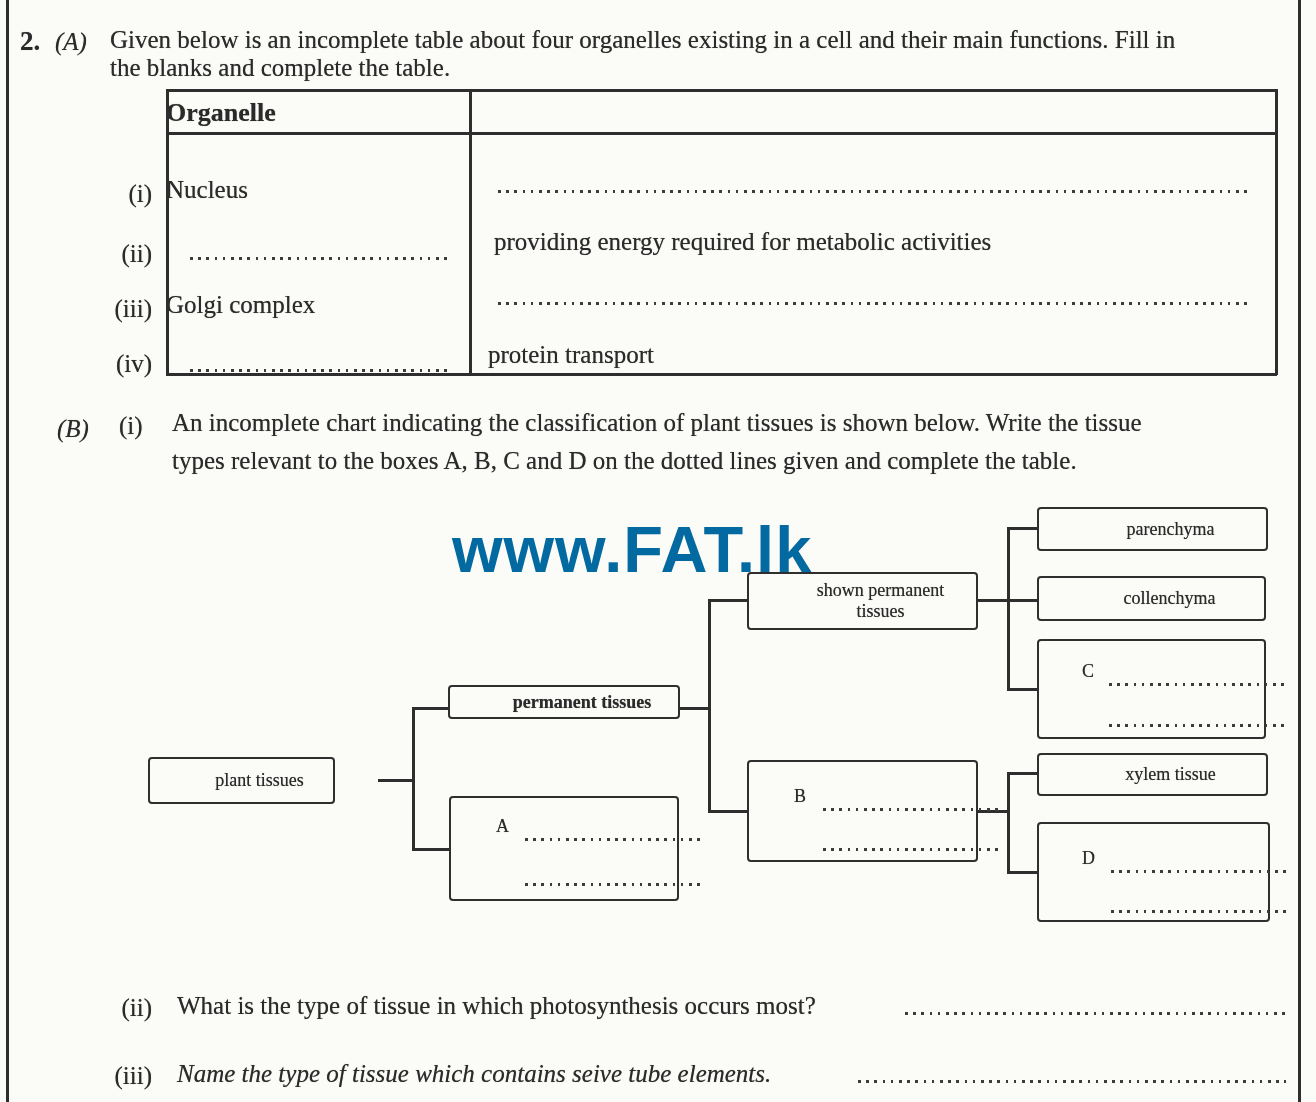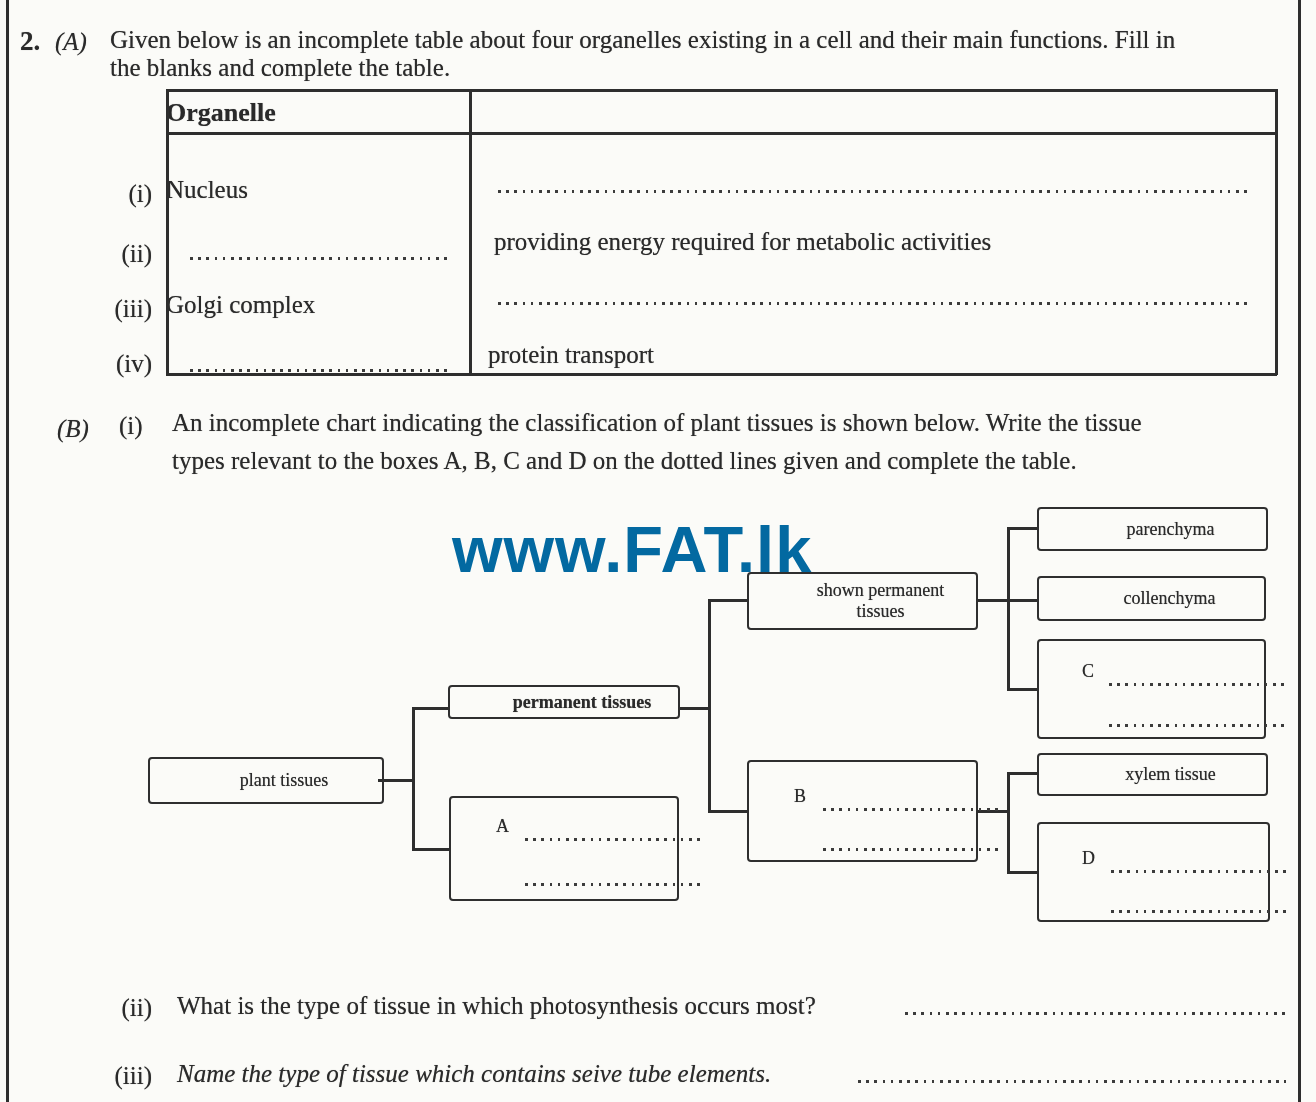--- a/index.html
+++ b/index.html
@@ -100,21 +100,21 @@
   <div class="abs line" style="left:708px;top:810px;width:41px;height:2.5px;"></div>
   <div class="abs line" style="left:977px;top:599px;width:60px;height:2.5px;"></div>
   <div class="abs line" style="left:1007px;top:527px;width:2.5px;height:164px;"></div>
   <div class="abs line" style="left:1007px;top:527px;width:32px;height:2.5px;"></div>
   <div class="abs line" style="left:1007px;top:688px;width:32px;height:2.5px;"></div>
   <div class="abs line" style="left:976px;top:810px;width:33px;height:2.5px;"></div>
   <div class="abs line" style="left:1007px;top:772px;width:2.5px;height:101px;"></div>
   <div class="abs line" style="left:1007px;top:772px;width:32px;height:2.5px;"></div>
   <div class="abs line" style="left:1007px;top:871px;width:32px;height:2.5px;"></div>
 
-  <div class="node" style="left:148px;top:757px;width:236px;height:47px;">
+  <div class="node" style="left:148px;top:757px;width:187px;height:47px;">
     <span>plant tissues</span>
   </div>
 
   <div class="node" style="left:448px;top:685px;width:232px;height:34px;font-weight:bold;">
     <span>permanent tissues</span>
   </div>
 
   <div class="node" style="left:449px;top:796px;width:230px;height:105px;align-items:flex-start;justify-content:flex-start;">
     <div style="position:relative;width:100%;height:100%;">
       <span style="position:absolute;left:9px;top:18px;">A</span>

